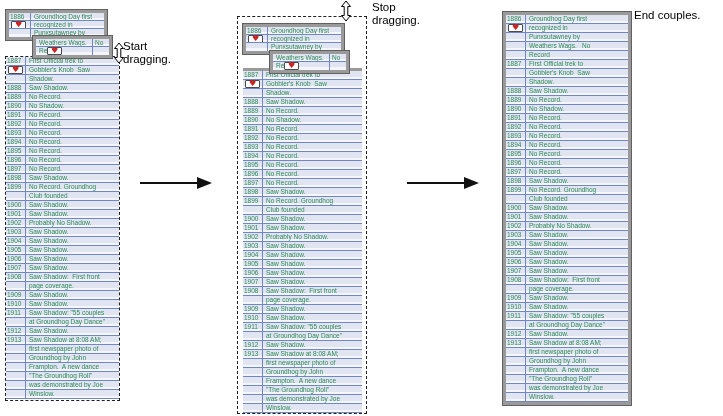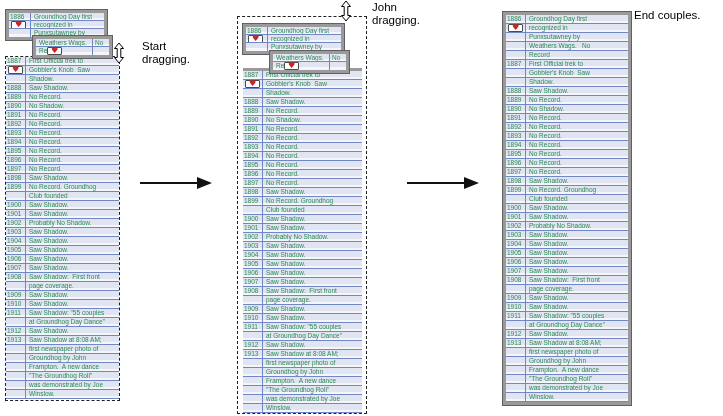--- a/index.html
+++ b/index.html
@@ -243,21 +243,21 @@
           <div class="ycell"></div>
           <div class="tcell">Winslow.</div>
         </div>
       </div>
   </div>
 
   <svg class="handle" style="left:113px;top:42px;" width="12" height="22" viewBox="0 0 12 22">
     <path d="M6 1 L10.5 6.5 L7.8 6.5 L7.8 15.5 L10.5 15.5 L6 21 L1.5 15.5 L4.2 15.5 L4.2 6.5 L1.5 6.5 Z" fill="#ffffff" stroke="#000000" stroke-width="1"></path>
   </svg>
 
-  <div class="lbl" style="left:142px;top:40px;width:60px;">Start dragging.</div>
+  <div class="lbl" style="left:123px;top:40px;width:60px;">Start dragging.</div>
 
   <svg class="arrow" style="left:139px;top:176px;" width="74" height="14" viewBox="0 0 74 14">
     <line x1="1" y1="7" x2="59" y2="7" stroke="#111111" stroke-width="2"></line>
     <polygon points="58,1 73,7 58,13" fill="#111111"></polygon>
   </svg>
 
   <div class="marquee" style="left:237px;top:16px;width:130px;height:398px;"></div>
 
   <div class="frag gray-frame" style="left:243px;top:24px;width:101px;">
     <div class="fline">
@@ -440,21 +440,21 @@
       <div class="gline">
         <div class="ycell"></div>
         <div class="tcell">Winslow.</div>
       </div>
     </div>
 
   <svg class="handle" style="left:340px;top:0px;" width="12" height="22" viewBox="0 0 12 22">
     <path d="M6 1 L10.5 6.5 L7.8 6.5 L7.8 15.5 L10.5 15.5 L6 21 L1.5 15.5 L4.2 15.5 L4.2 6.5 L1.5 6.5 Z" fill="#ffffff" stroke="#000000" stroke-width="1"></path>
   </svg>
 
-  <div class="lbl" style="left:372px;top:1px;width:60px;">John dragging.</div>
+  <div class="lbl" style="left:372px;top:1px;width:60px;">Stop dragging.</div>
 
   <svg class="arrow" style="left:406px;top:176px;" width="74" height="14" viewBox="0 0 74 14">
     <line x1="1" y1="7" x2="59" y2="7" stroke="#111111" stroke-width="2"></line>
     <polygon points="58,1 73,7 58,13" fill="#111111"></polygon>
   </svg>
 
   <div class="grid-table gray-frame" id="table-end" style="left:503px;top:12px;width:122px;">
       <div class="gline">
         <div class="ycell">1886</div>
         <div class="tcell">Groundhog Day first</div>

